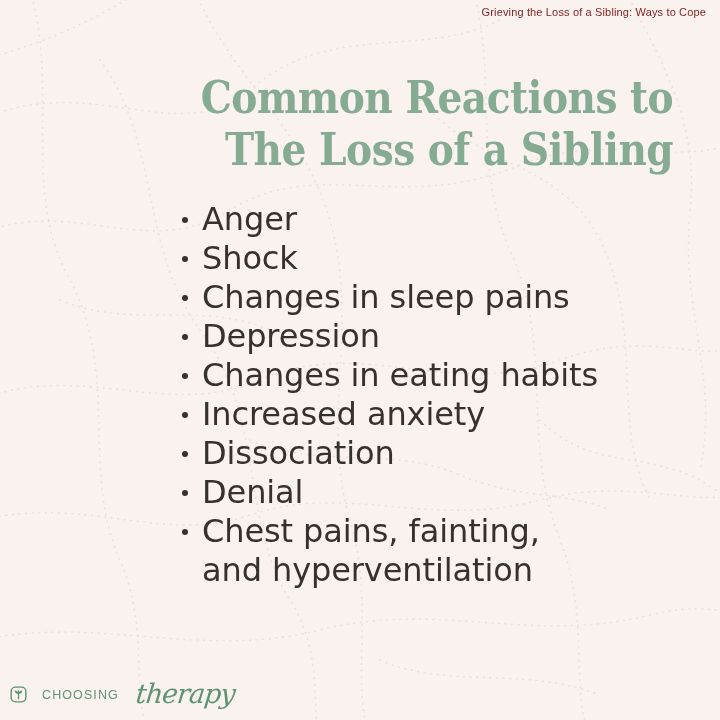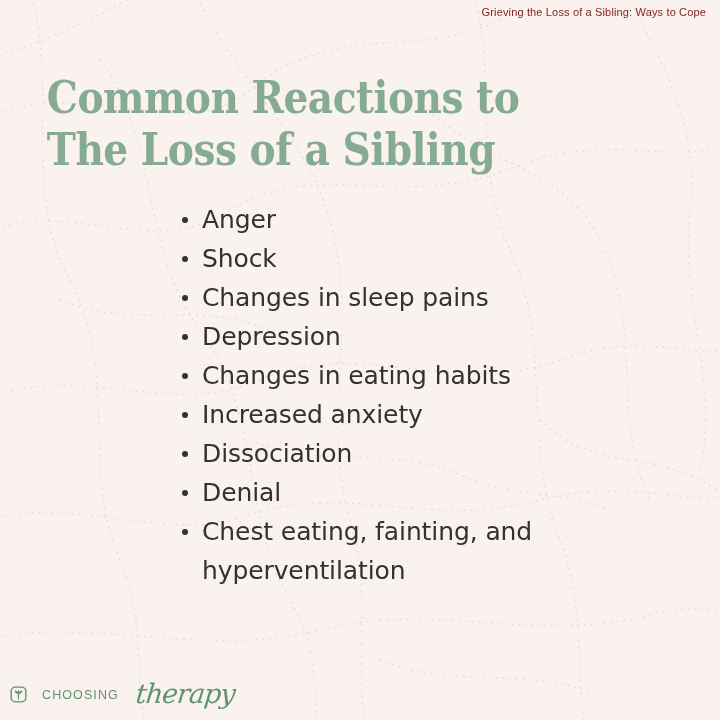--- a/index.html
+++ b/index.html
@@ -50,21 +50,21 @@
     color: #7f1d1d;
     font-family: "Liberation Sans", sans-serif;
     white-space: nowrap;
   }
 
   .title-block {
     position: absolute;
     top: 72px;
     left: 0;
     width: 720px;
-    text-align: left;
+    text-align: right;
   }
   .title-line {
     font-family: "DejaVu Serif", "Liberation Serif", serif;
     font-weight: 700;
     font-size: 45px;
     line-height: 52px;
     color: #86ab93;
     letter-spacing: -0.6px;
     transform: scaleX(0.87);
     transform-origin: center;
@@ -76,21 +76,21 @@
     top: 200px;
     left: 178px;
     width: 430px;
     list-style: none;
     margin: 0;
     padding: 0;
   }
   .reaction-item {
     position: relative;
     padding-left: 24px;
-    font-size: 25px;
+    font-size: 32px;
     line-height: 39px;
     color: #35312e;
     font-family: "DejaVu Sans", "Liberation Sans", sans-serif;
     font-weight: 400;
     letter-spacing: -0.1px;
   }
   .reaction-item::before {
     content: "";
     position: absolute;
     left: 4px;
@@ -166,21 +166,21 @@
 
   <ul class="reaction-list">
     <li class="reaction-item">Anger</li>
     <li class="reaction-item">Shock</li>
     <li class="reaction-item">Changes in sleep pains</li>
     <li class="reaction-item">Depression</li>
     <li class="reaction-item">Changes in eating habits</li>
     <li class="reaction-item">Increased anxiety</li>
     <li class="reaction-item">Dissociation</li>
     <li class="reaction-item">Denial</li>
-    <li class="reaction-item">Chest eating, fainting, and hyperventilation</li>
+    <li class="reaction-item">Chest pains, fainting, and hyperventilation</li>
   </ul>
 
   <div class="logo">
     <svg class="logo-mark" viewBox="0 0 24 24" xmlns="http://www.w3.org/2000/svg">
       <rect x="1.6" y="1.6" width="20.8" height="20.8" rx="6" ry="6" fill="none" stroke="#5e9471" stroke-width="2"></rect>
       <path d="M12 18 C12 13 12 10 12 7" fill="none" stroke="#5e9471" stroke-width="1.8" stroke-linecap="round"></path>
       <path d="M12 11 C8.6 11 6.6 9 6.6 6.2 C9.6 6.2 12 8.2 12 11 Z" fill="#5e9471"></path>
       <path d="M12 11 C15.4 11 17.4 9 17.4 6.2 C14.4 6.2 12 8.2 12 11 Z" fill="#5e9471"></path>
     </svg>
     <span class="logo-word">CHOOSING</span>

